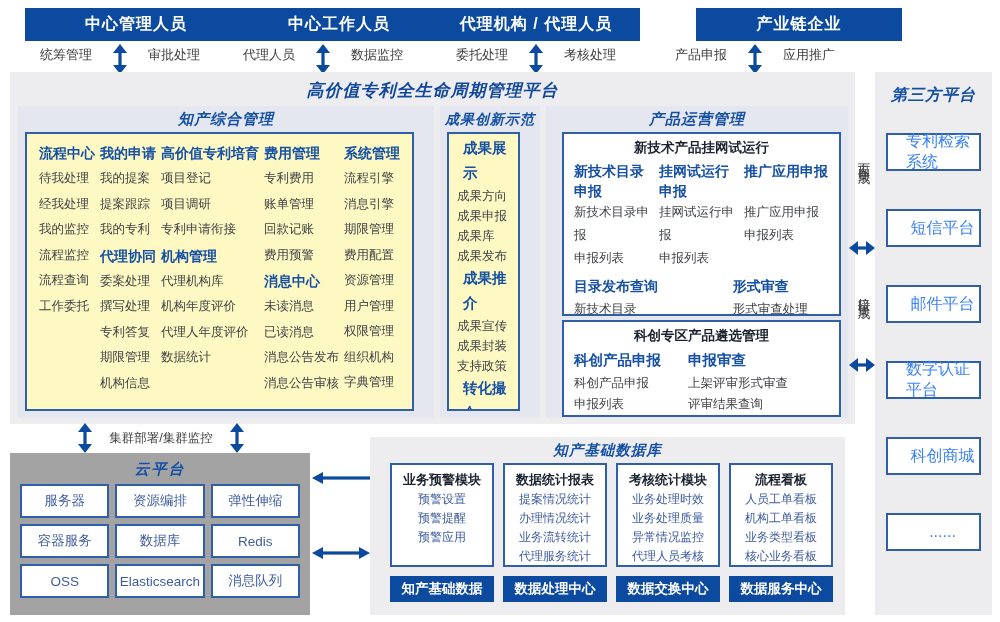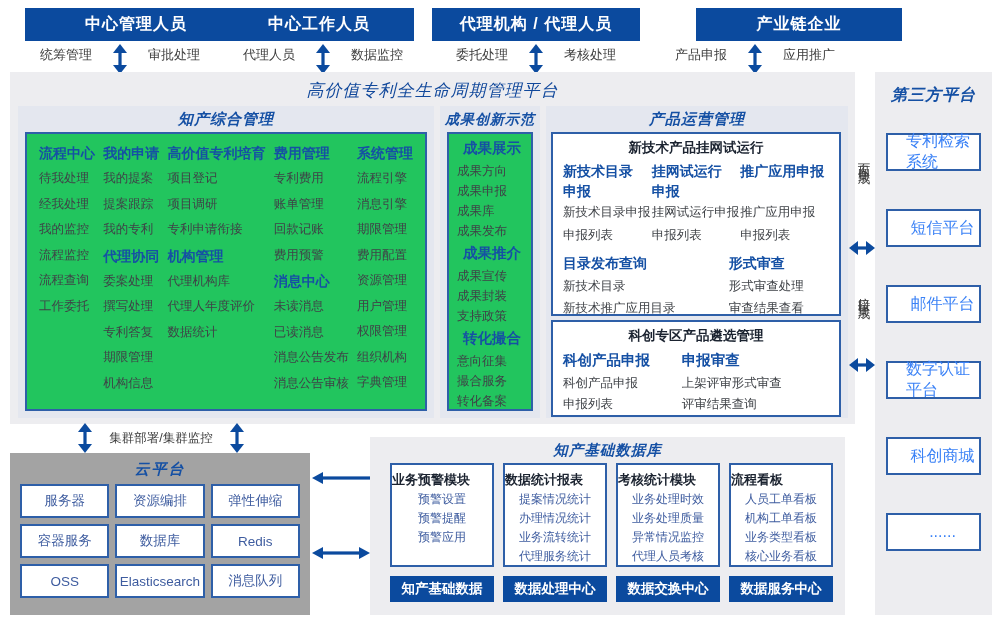--- a/index.html
+++ b/index.html
@@ -19,51 +19,51 @@
     gap:56px;font-size:13px;color:#3c3c3c;align-items:center;
   }
   .arrow{position:absolute;}
   .arrow svg{display:block;}
   
   .main-container{
     position:absolute;left:10px;top:72px;width:845px;height:352px;
     background:#ededf0;
   }
   .platform-title{
-    text-align:center;padding-top:7px;font-size:17px;font-weight:normal;
+    text-align:center;padding-top:7px;font-size:17px;font-weight:bold;
     font-style:italic;color:#11489b;letter-spacing:1px;height:26px;
   }
   .sections-row{
     position:absolute;left:8px;right:7px;top:34px;bottom:6px;
     display:flex;gap:6px;
   }
   .section{background:#e4e7ef;display:flex;flex-direction:column;}
   .sec-title{
     text-align:center;font-size:15px;font-weight:bold;font-style:italic;
     color:#1550a4;line-height:26px;height:26px;letter-spacing:1px;flex:0 0 auto;
   }
   .white-box{
-    background:#22c55e;border:2px solid #2e5fa8;margin:0 7px 7px 7px;flex:1;
+    background:#fef9c3;border:2px solid #2e5fa8;margin:0 20px 7px 7px;flex:1;
     overflow:hidden;
   }
   .sec-ip{width:416px;flex:0 0 auto;}
   .sec-ach{width:100px;flex:0 0 auto;}
   .sec-po{flex:1;}
   
   .ip-cols{display:flex;justify-content:space-between;padding:6px 12px 0 12px;height:100%;box-sizing:border-box;}
   .gh{font-weight:bold;color:#1550a4;font-size:14px;white-space:pre-line;}
   .mi{color:#3f4247;font-size:12.5px;}
   .ip-cols .gh{line-height:26px;}
   .ip-cols .mi{line-height:25.5px;}
   
   .ach-box{padding:2px 0 0 8px;}
   .ach-box .gh{line-height:25px;font-size:14.5px;padding-left:6px;}
   .ach-box .mi{line-height:20px;}
   
-  .po-stack{display:flex;flex-direction:column;flex:1;margin:0 7px 7px 5px;gap:4px;}
+  .po-stack{display:flex;flex-direction:column;flex:1;margin:0 7px 7px 16px;gap:4px;}
   .po-box{background:#fff;border:2px solid #2e5fa8;box-sizing:border-box;}
   .po-box-title{
     text-align:center;font-weight:bold;font-size:13.5px;color:#1b2330;
     line-height:22px;padding-top:3px;
   }
   .trial-cols{display:flex;padding:2px 10px 0 10px;}
   .trial-col{flex:1;}
   .trial-col .gh{line-height:20px;min-height:40px;font-size:14px;}
   .trial-col .mi{line-height:23px;}
   .trial-row2{display:flex;padding:4px 10px 0 10px;}
@@ -128,32 +128,32 @@
   .kb-title{
     text-align:center;font-size:14.5px;font-weight:bold;font-style:italic;
     color:#1550a4;line-height:22px;padding-top:2px;letter-spacing:1px;
   }
   .kb-row{display:flex;gap:9px;padding:2px 12px 0 20px;}
   .kb-module{flex:1;display:flex;flex-direction:column;}
   .kb-box{
     background:#fff;border:2px solid #2e5fa8;height:104px;box-sizing:border-box;
     padding-top:4px;
   }
-  .kb-box .gh{font-size:13px;color:#1b2330;line-height:21px;}
+  .kb-box .gh{font-size:13px;color:#1b2330;text-align:center;line-height:21px;}
   .kb-box .mi{color:#3e5c9f;font-size:12px;line-height:19px;text-align:center;}
   .kb-footer{
     background:#0b4a9e;color:#fff;font-weight:bold;font-size:13.5px;
     text-align:center;line-height:26px;height:26px;margin-top:9px;
   }
 </style>
 </head>
 <body>
 
 <div class="role-bar" style="left:25px;width:222px;">中心管理人员</div>
-<div class="role-bar" style="left:224px;width:190px;">中心工作人员</div>
+<div class="role-bar" style="left:244px;width:190px;">中心工作人员</div>
 <div class="role-bar" style="left:432px;width:208px;">代理机构 / 代理人员</div>
 <div class="role-bar" style="left:652px;width:206px;margin-left:44px;">产业链企业</div>
 
 <div class="role-labels" style="left:25px;width:190px;">
   <span>统筹管理</span>
   <span>审批处理</span>
 </div>
 <div class="role-labels" style="left:228px;width:190px;">
   <span>代理人员</span>
   <span>数据监控</span>
@@ -225,20 +225,21 @@
               <div class="mi">期限管理</div>
               <div class="mi">机构信息</div>
             </div>
           <div class="col">
               <div class="gh">高价值专利培育</div>
               <div class="mi">项目登记</div>
               <div class="mi">项目调研</div>
               <div class="mi">专利申请衔接</div>
               <div class="gh">机构管理</div>
               <div class="mi">代理机构库</div>
+              <div class="mi">机构年度评价</div>
               <div class="mi">代理人年度评价</div>
               <div class="mi">数据统计</div>
             </div>
           <div class="col">
               <div class="gh">费用管理</div>
               <div class="mi">专利费用</div>
               <div class="mi">账单管理</div>
               <div class="mi">回款记账</div>
               <div class="mi">费用预警</div>
               <div class="gh">消息中心</div>

